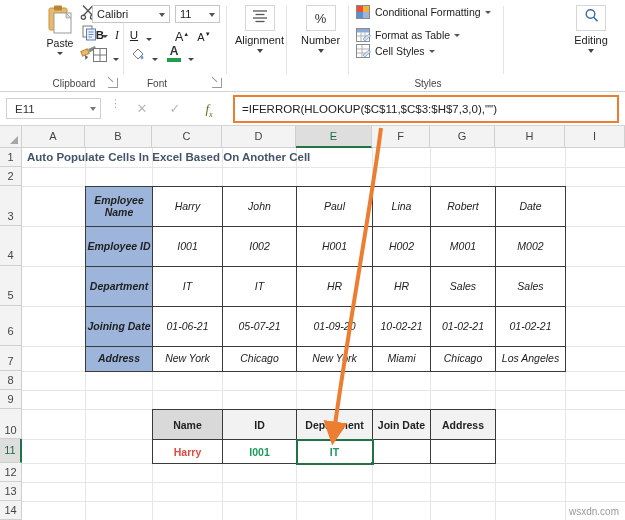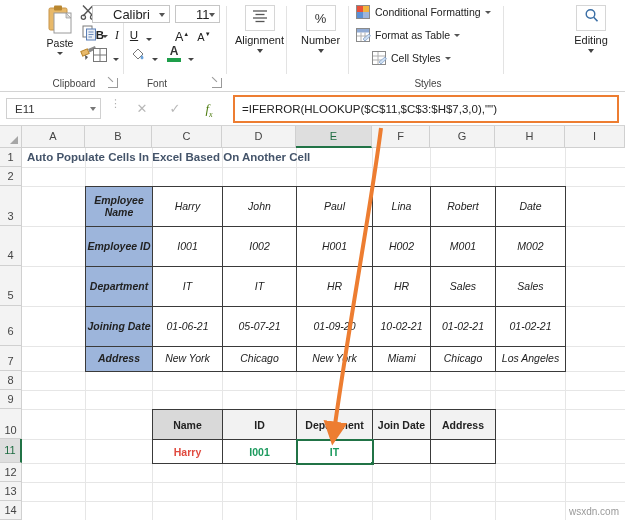--- a/index.html
+++ b/index.html
@@ -45,21 +45,21 @@
     border-left: 3.5px solid transparent; border-right: 3.5px solid transparent;
     border-top: 3.5px solid #444;
   }
   .mini-ico { position: absolute; width: 18px; height: 18px; }
 
   
   .fontgrp { left: 87px; width: 140px; }
   .fname-box, .fsize-box {
     position: absolute; top: 5px; height: 18px;
     border: 1px solid #c6c6c6; background: #fff;
-    font-size: 13px; color: #222; line-height: 17px; padding-left: 20px;
+    font-size: 11px; color: #222; line-height: 17px; padding-left: 4px;
   }
   .fname-box { left: 5px; width: 78px; }
   .fsize-box { left: 88px; width: 45px; }
   .combo-caret {
     position: absolute; right: 4px; top: 7px;
     width: 0; height: 0;
     border-left: 3.5px solid transparent; border-right: 3.5px solid transparent;
     border-top: 4px solid #555;
   }
   .fbtn {
@@ -329,21 +329,21 @@
           <svg width="15" height="14" viewBox="0 0 15 14">
             <rect x="0.5" y="0.5" width="13" height="13" fill="#fff" stroke="#8a8a8a"></rect>
             <rect x="1" y="1" width="6" height="6" fill="#E8503A"></rect>
             <rect x="7" y="1" width="6" height="6" fill="#F2B33D"></rect>
             <rect x="1" y="7" width="6" height="6" fill="#5B8FD4"></rect>
             <rect x="7" y="7" width="6" height="6" fill="#9DB5DB"></rect>
           </svg>
         </span><span>Conditional Formatting</span><span class="style-caret"></span>
       </div>
 
-      <div class="style-row" style="top:49px;margin-left:16px;">
+      <div class="style-row" style="top:42px;">
         <span class="style-ico">
           <svg width="15" height="14" viewBox="0 0 15 14">
             <rect x="0.5" y="0.5" width="13" height="13" fill="#fff" stroke="#8a8a8a"></rect>
             <line x1="1" y1="5" x2="13" y2="5" stroke="#b0b0b0"></line>
             <line x1="1" y1="9" x2="13" y2="9" stroke="#b0b0b0"></line>
             <line x1="6" y1="1" x2="6" y2="13" stroke="#b0b0b0"></line>
             <path d="M7 11 L13 6 L14.5 8 L9 13 Z" fill="#CFE0F2" stroke="#6A8DC0" stroke-width="0.6"></path>
           </svg>
         </span><span>Cell Styles</span><span class="style-caret"></span>
       </div>

